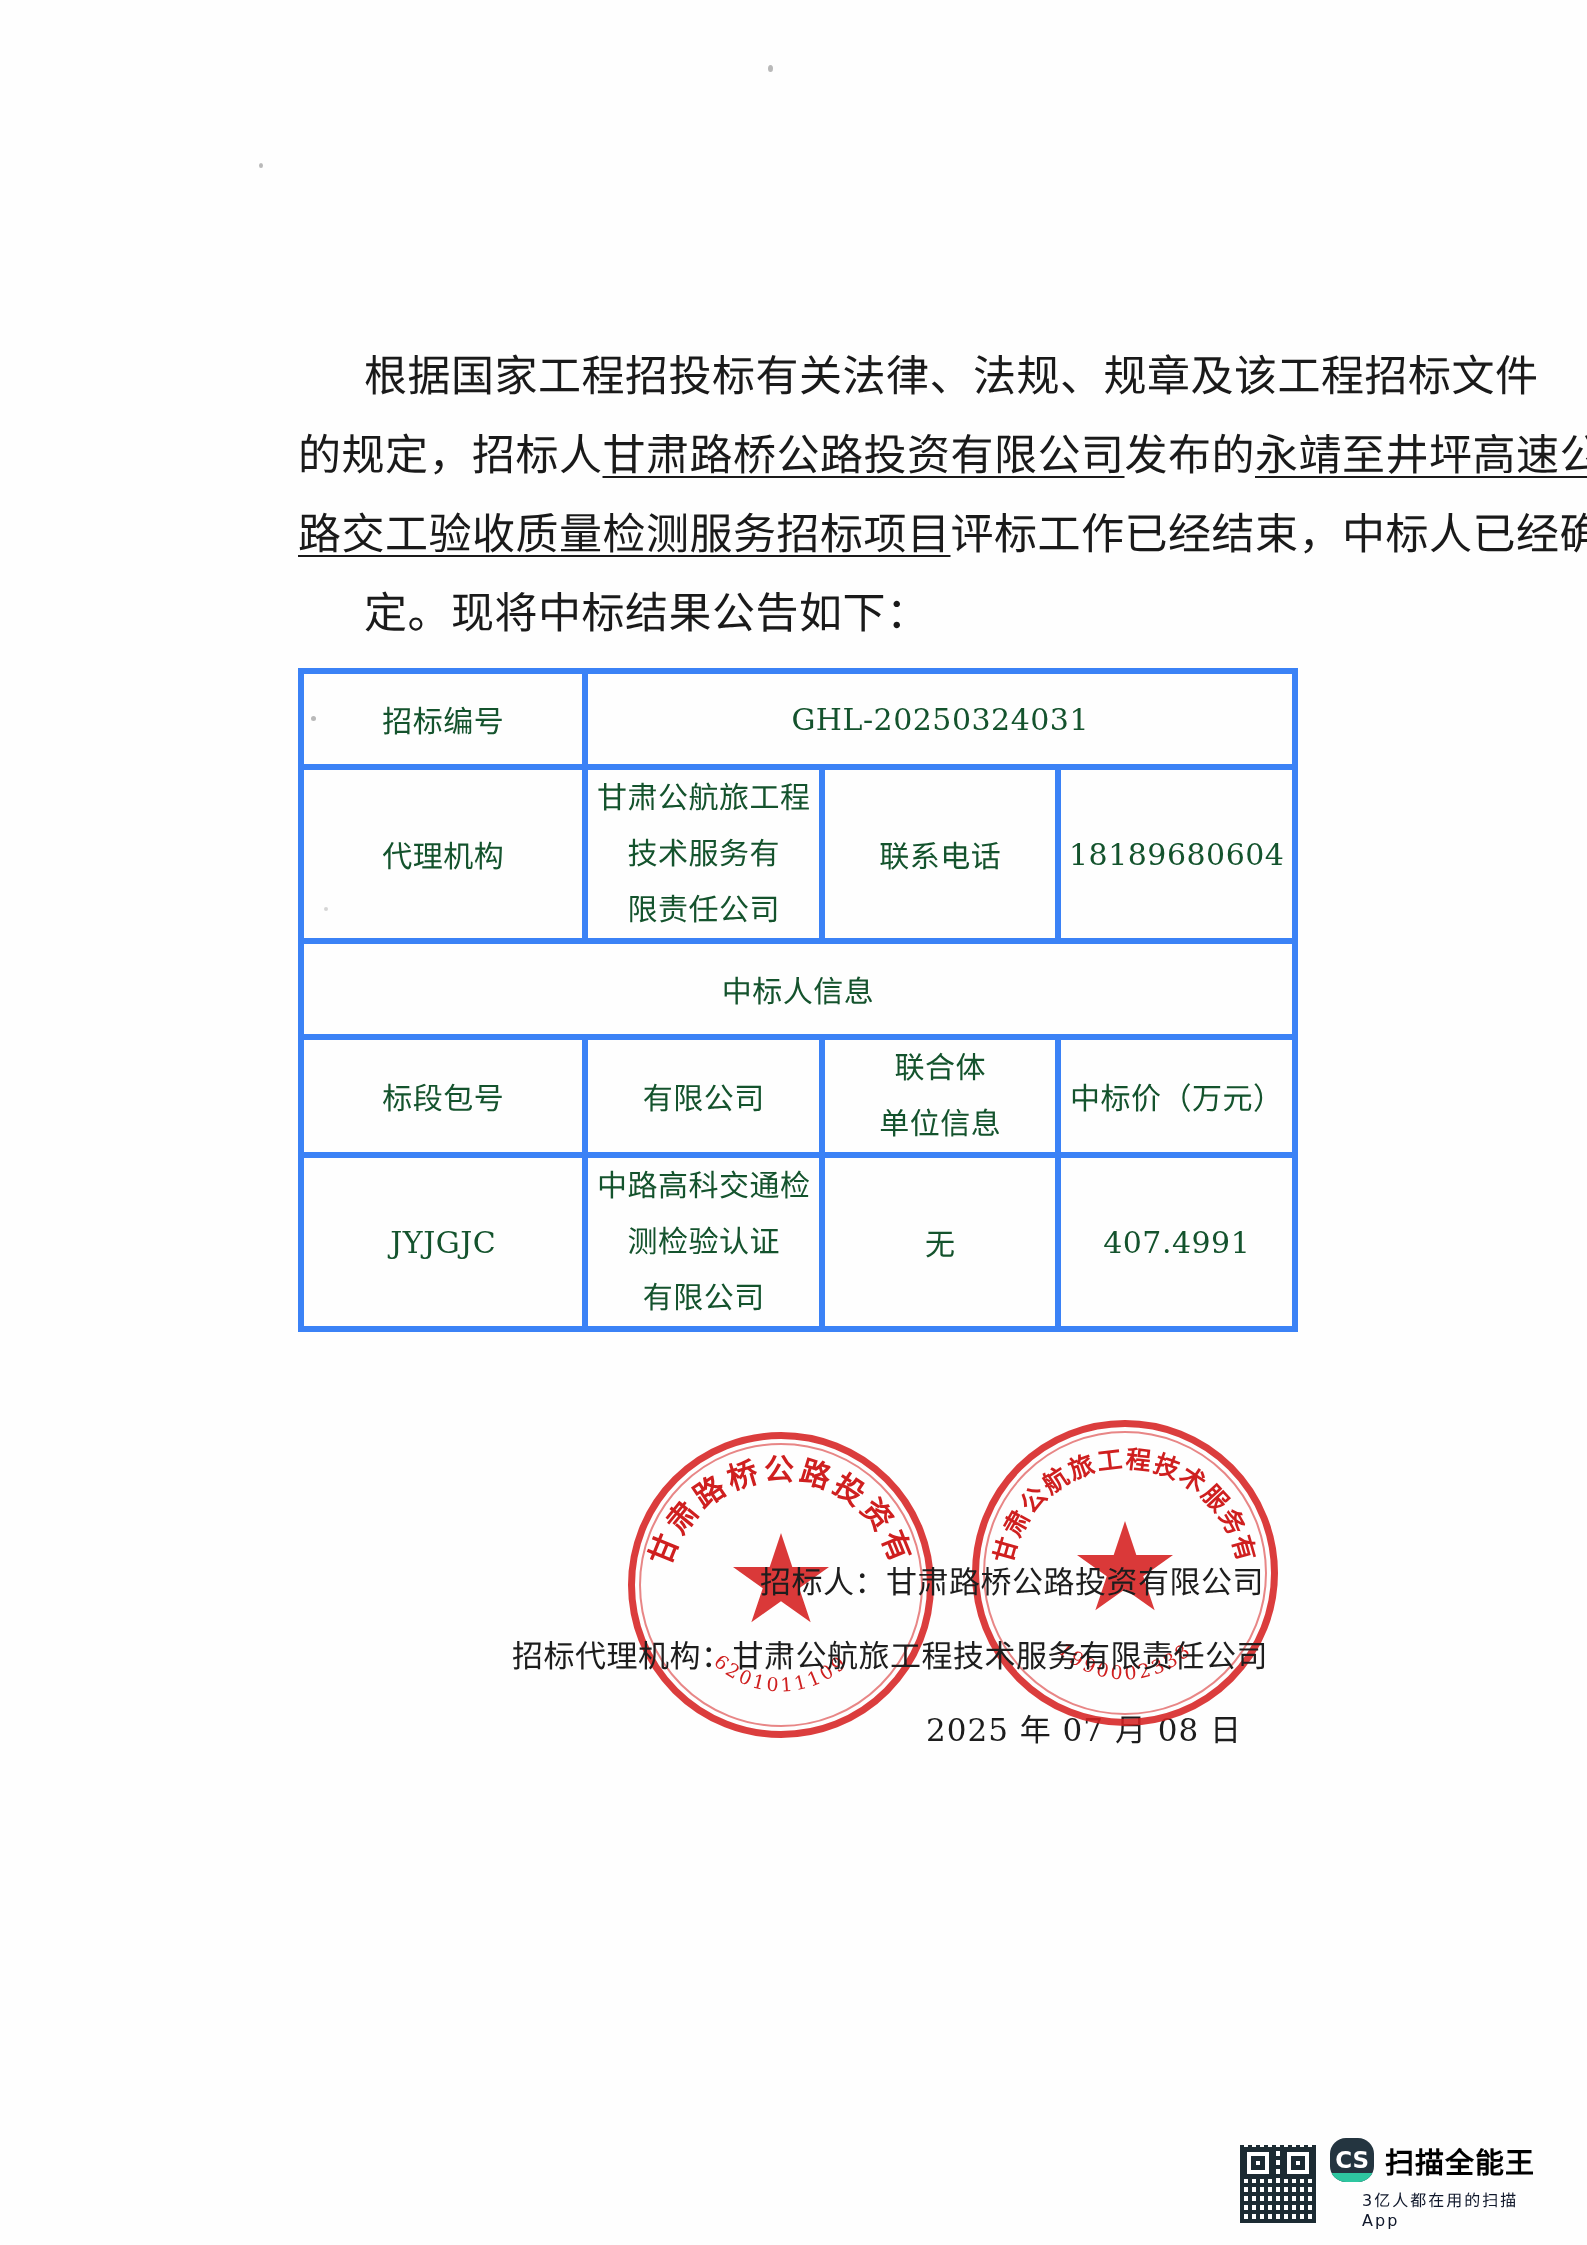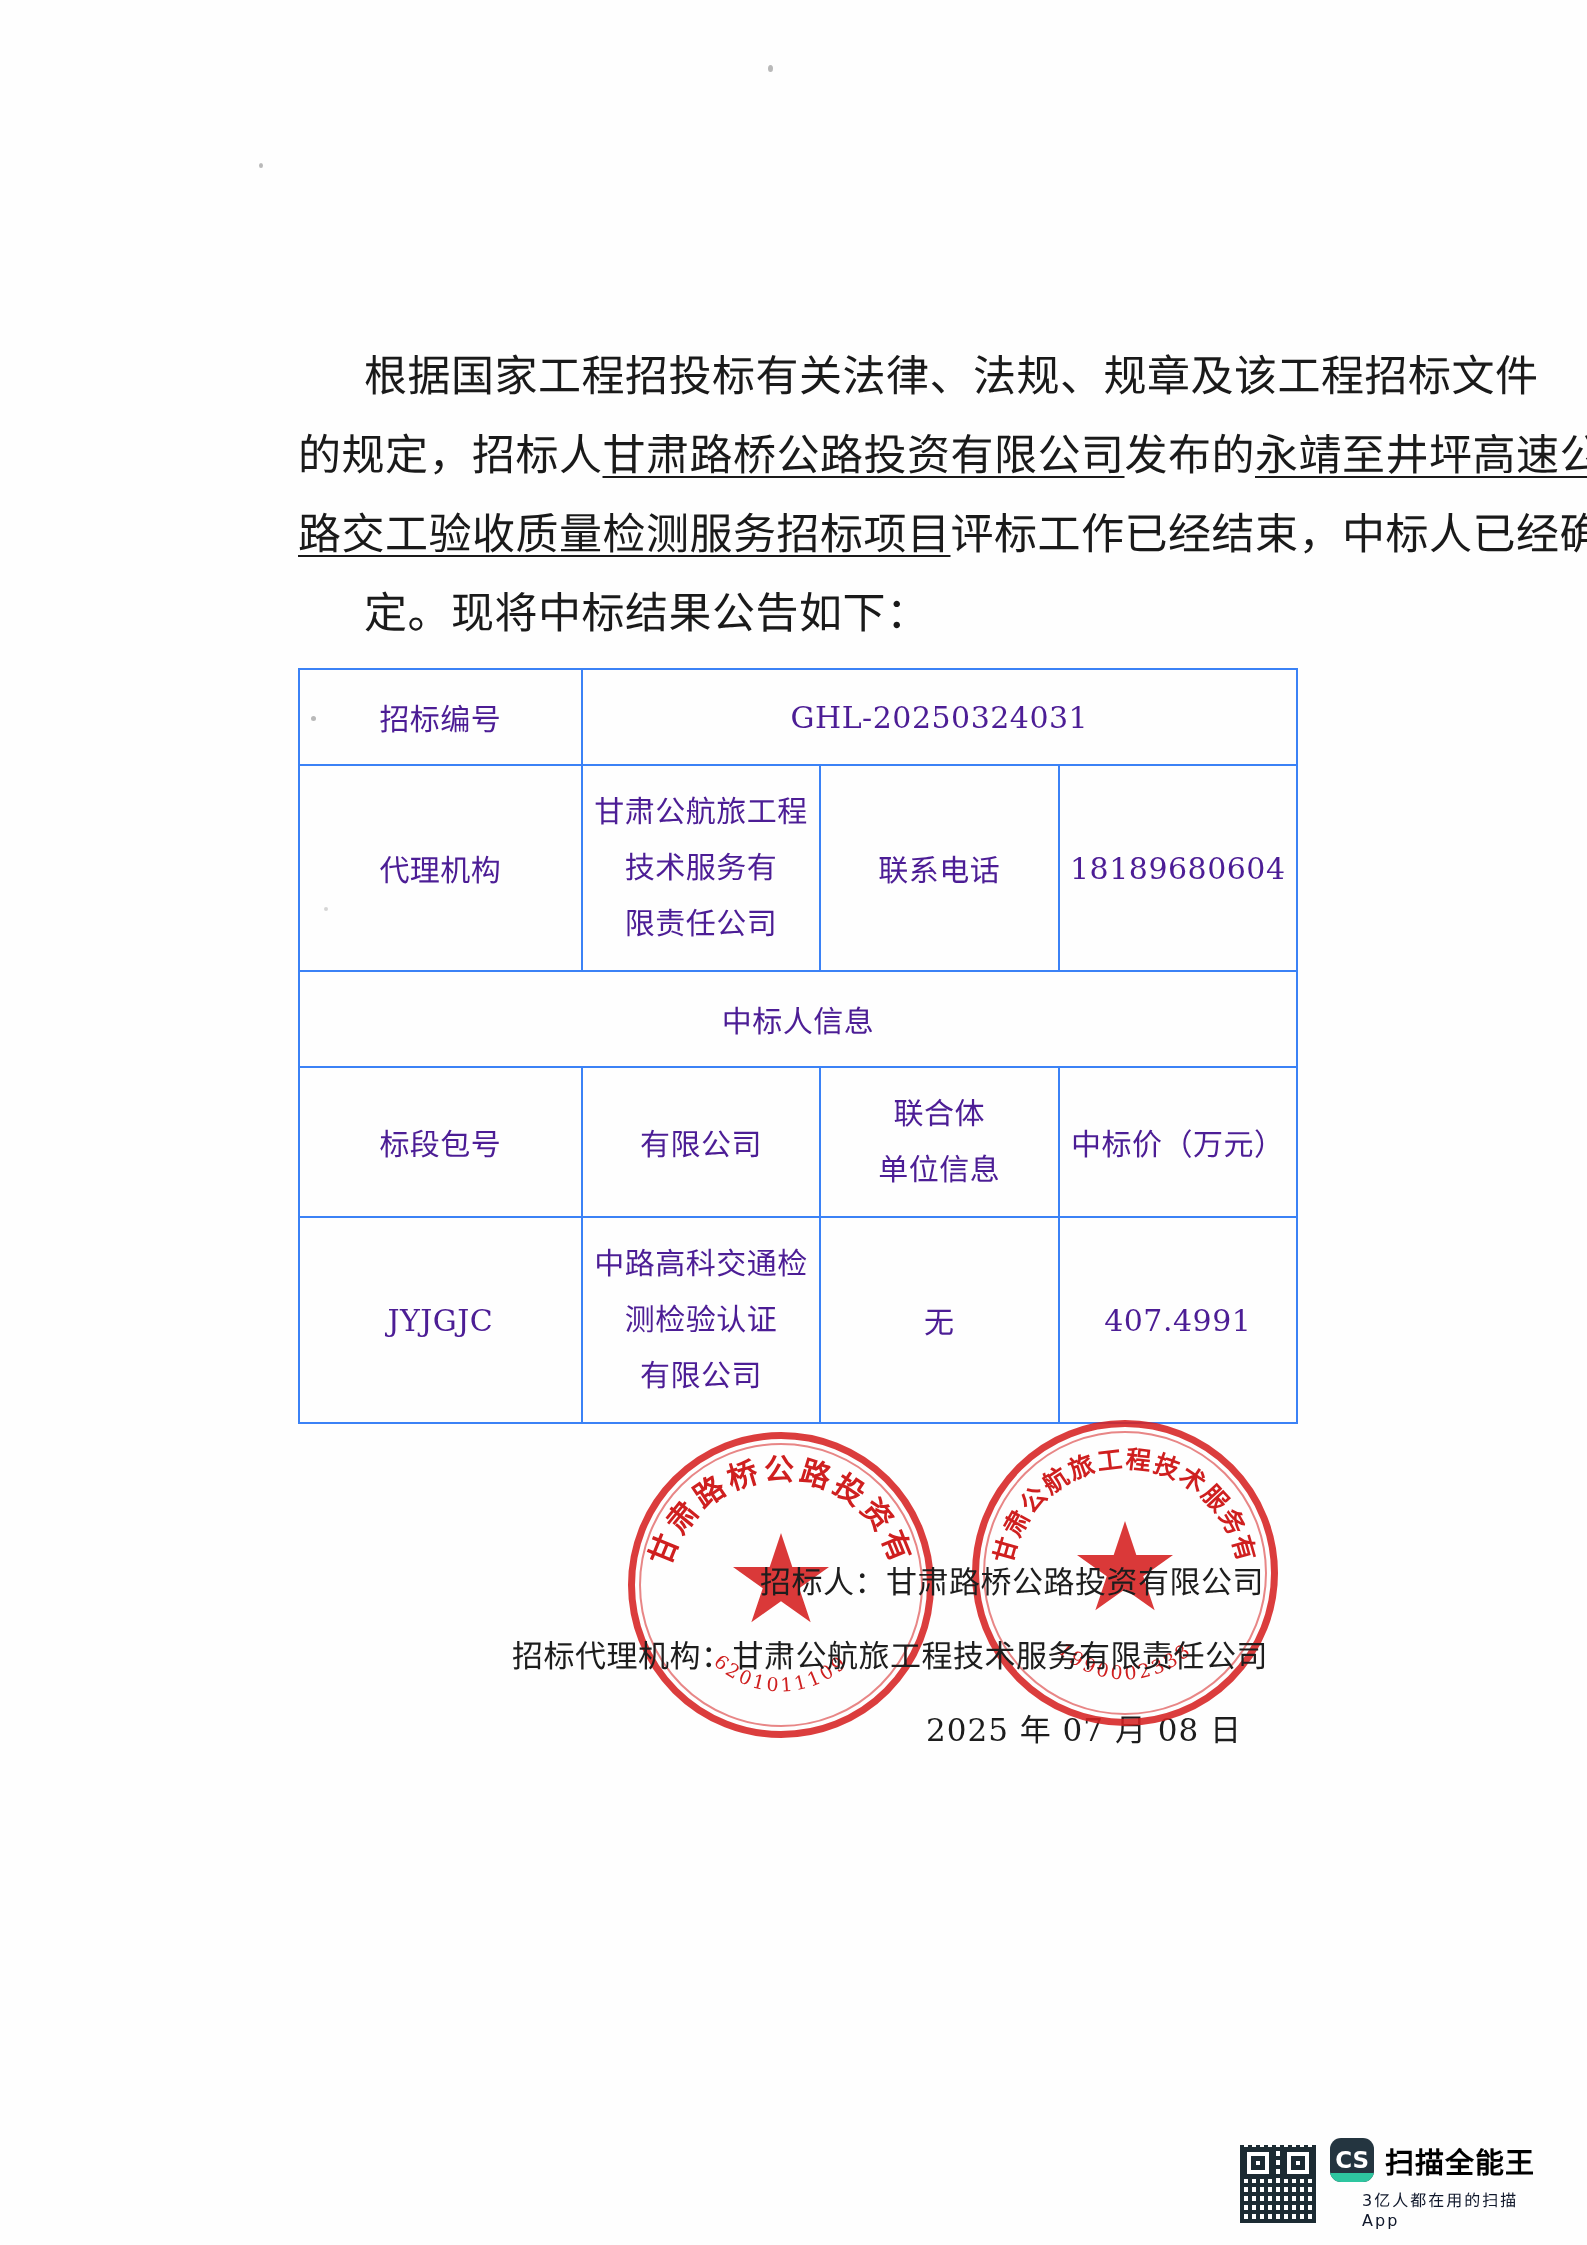--- a/index.html
+++ b/index.html
@@ -72,26 +72,26 @@
   
   .info-table {
     position: absolute;
     top: 668px;
     left: 298px;
     width: 1000px;
     border-collapse: collapse;
     table-layout: fixed;
   }
   .info-table td {
-    border: 2px solid #3b82f6;
+    border: 6px solid #3b82f6;
     text-align: center;
     vertical-align: middle;
     font-size: 30px;
-    color: #4c1d95;
-    padding: 18px 4px;
+    color: #14532d;
+    padding: 0 4px;
     letter-spacing: 0.5px;
   }
   .c-label  { width: 160px; }
   .c-main   { width: 420px; }
   .c-mid    { width: 180px; }
   .c-right  { width: 240px; }
   .h-80  { height: 80px; }
   .h-95  { height: 96px; }
   .h-115 { height: 116px; }
   .h-135 { height: 136px; }
@@ -202,21 +202,21 @@
     border: 5px solid #1c2b33;
     background: #fff;
     box-shadow: inset 0 0 0 4px #fff, inset 0 0 0 9px #1c2b33;
   }
   .qr::before { left: 2px; top: 2px; }
   .qr::after  { right: 2px; top: 2px; }
   .cs-right { display: flex; flex-direction: column; gap: 5px; }
   .cs-top { display: flex; align-items: center; gap: 11px; }
   .cs-logo {
     width: 44px; height: 44px;
-    border-radius: 11px;
+    border-radius: 16px;
     background: #243540;
     color: #ffffff;
     font-size: 23px;
     font-weight: 700;
     display: flex; align-items: center; justify-content: center;
     position: relative;
     overflow: hidden;
     font-family: "DejaVu Sans", "Liberation Sans", sans-serif;
   }
   .cs-logo::after {

